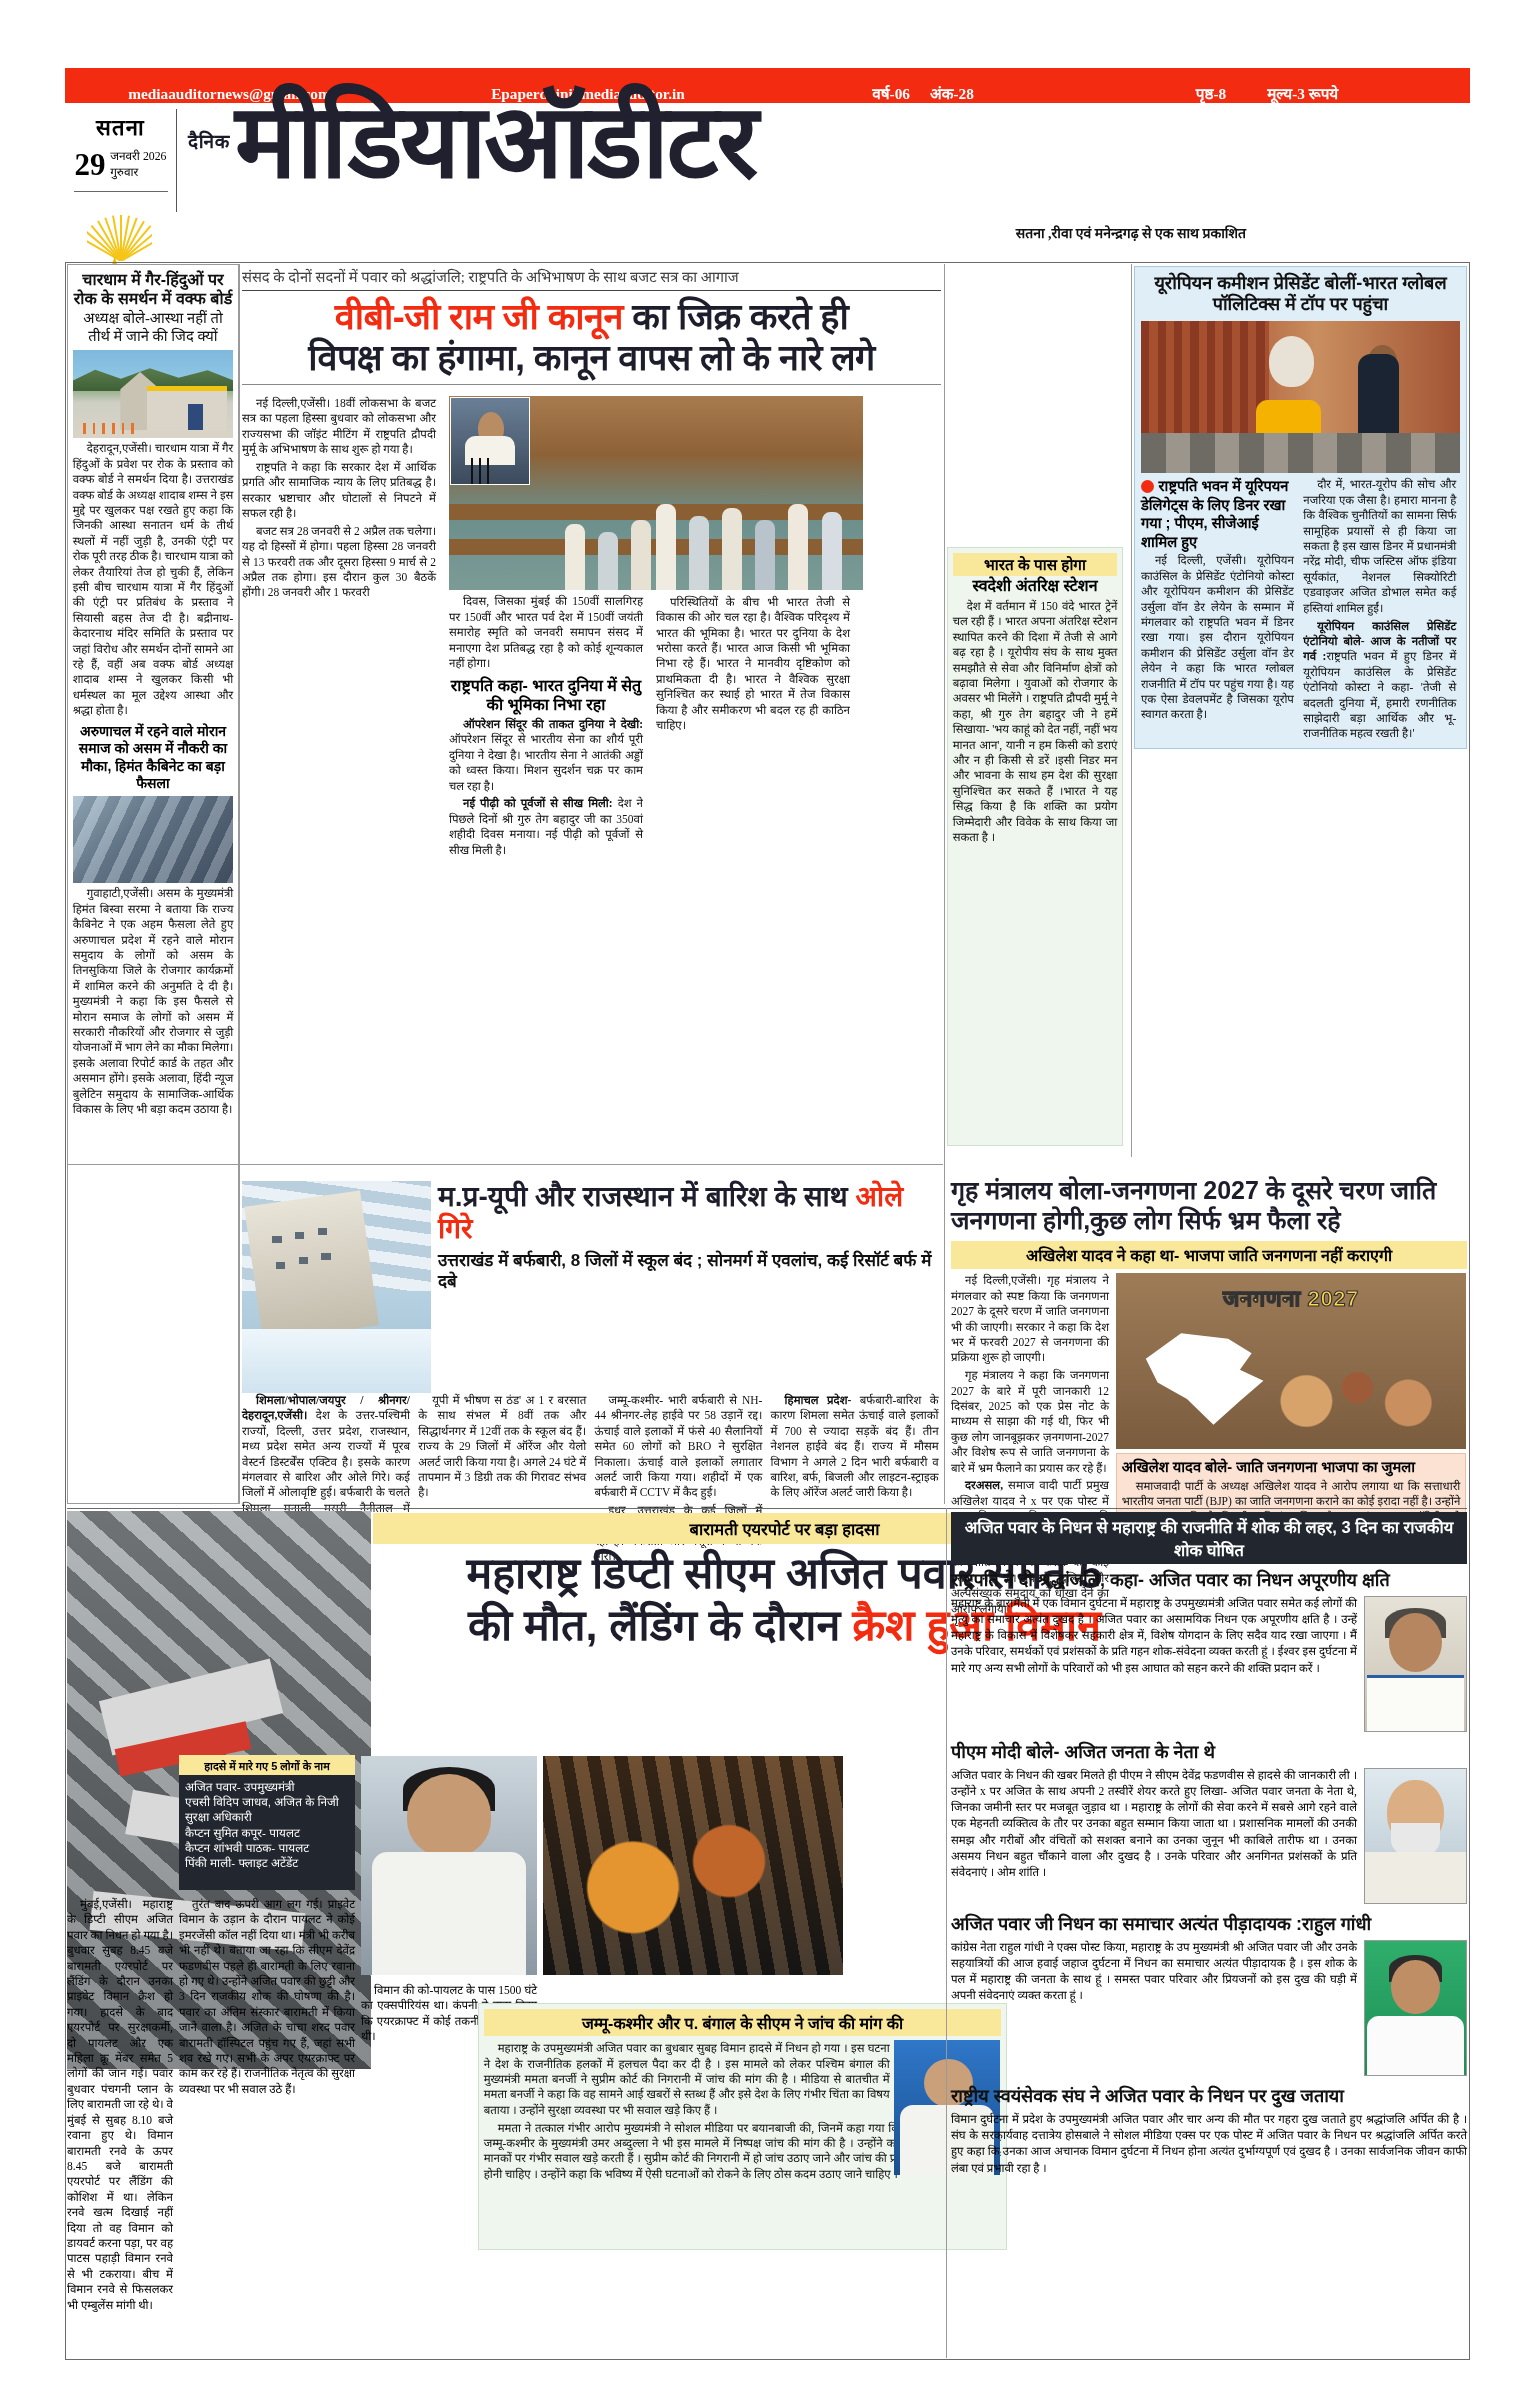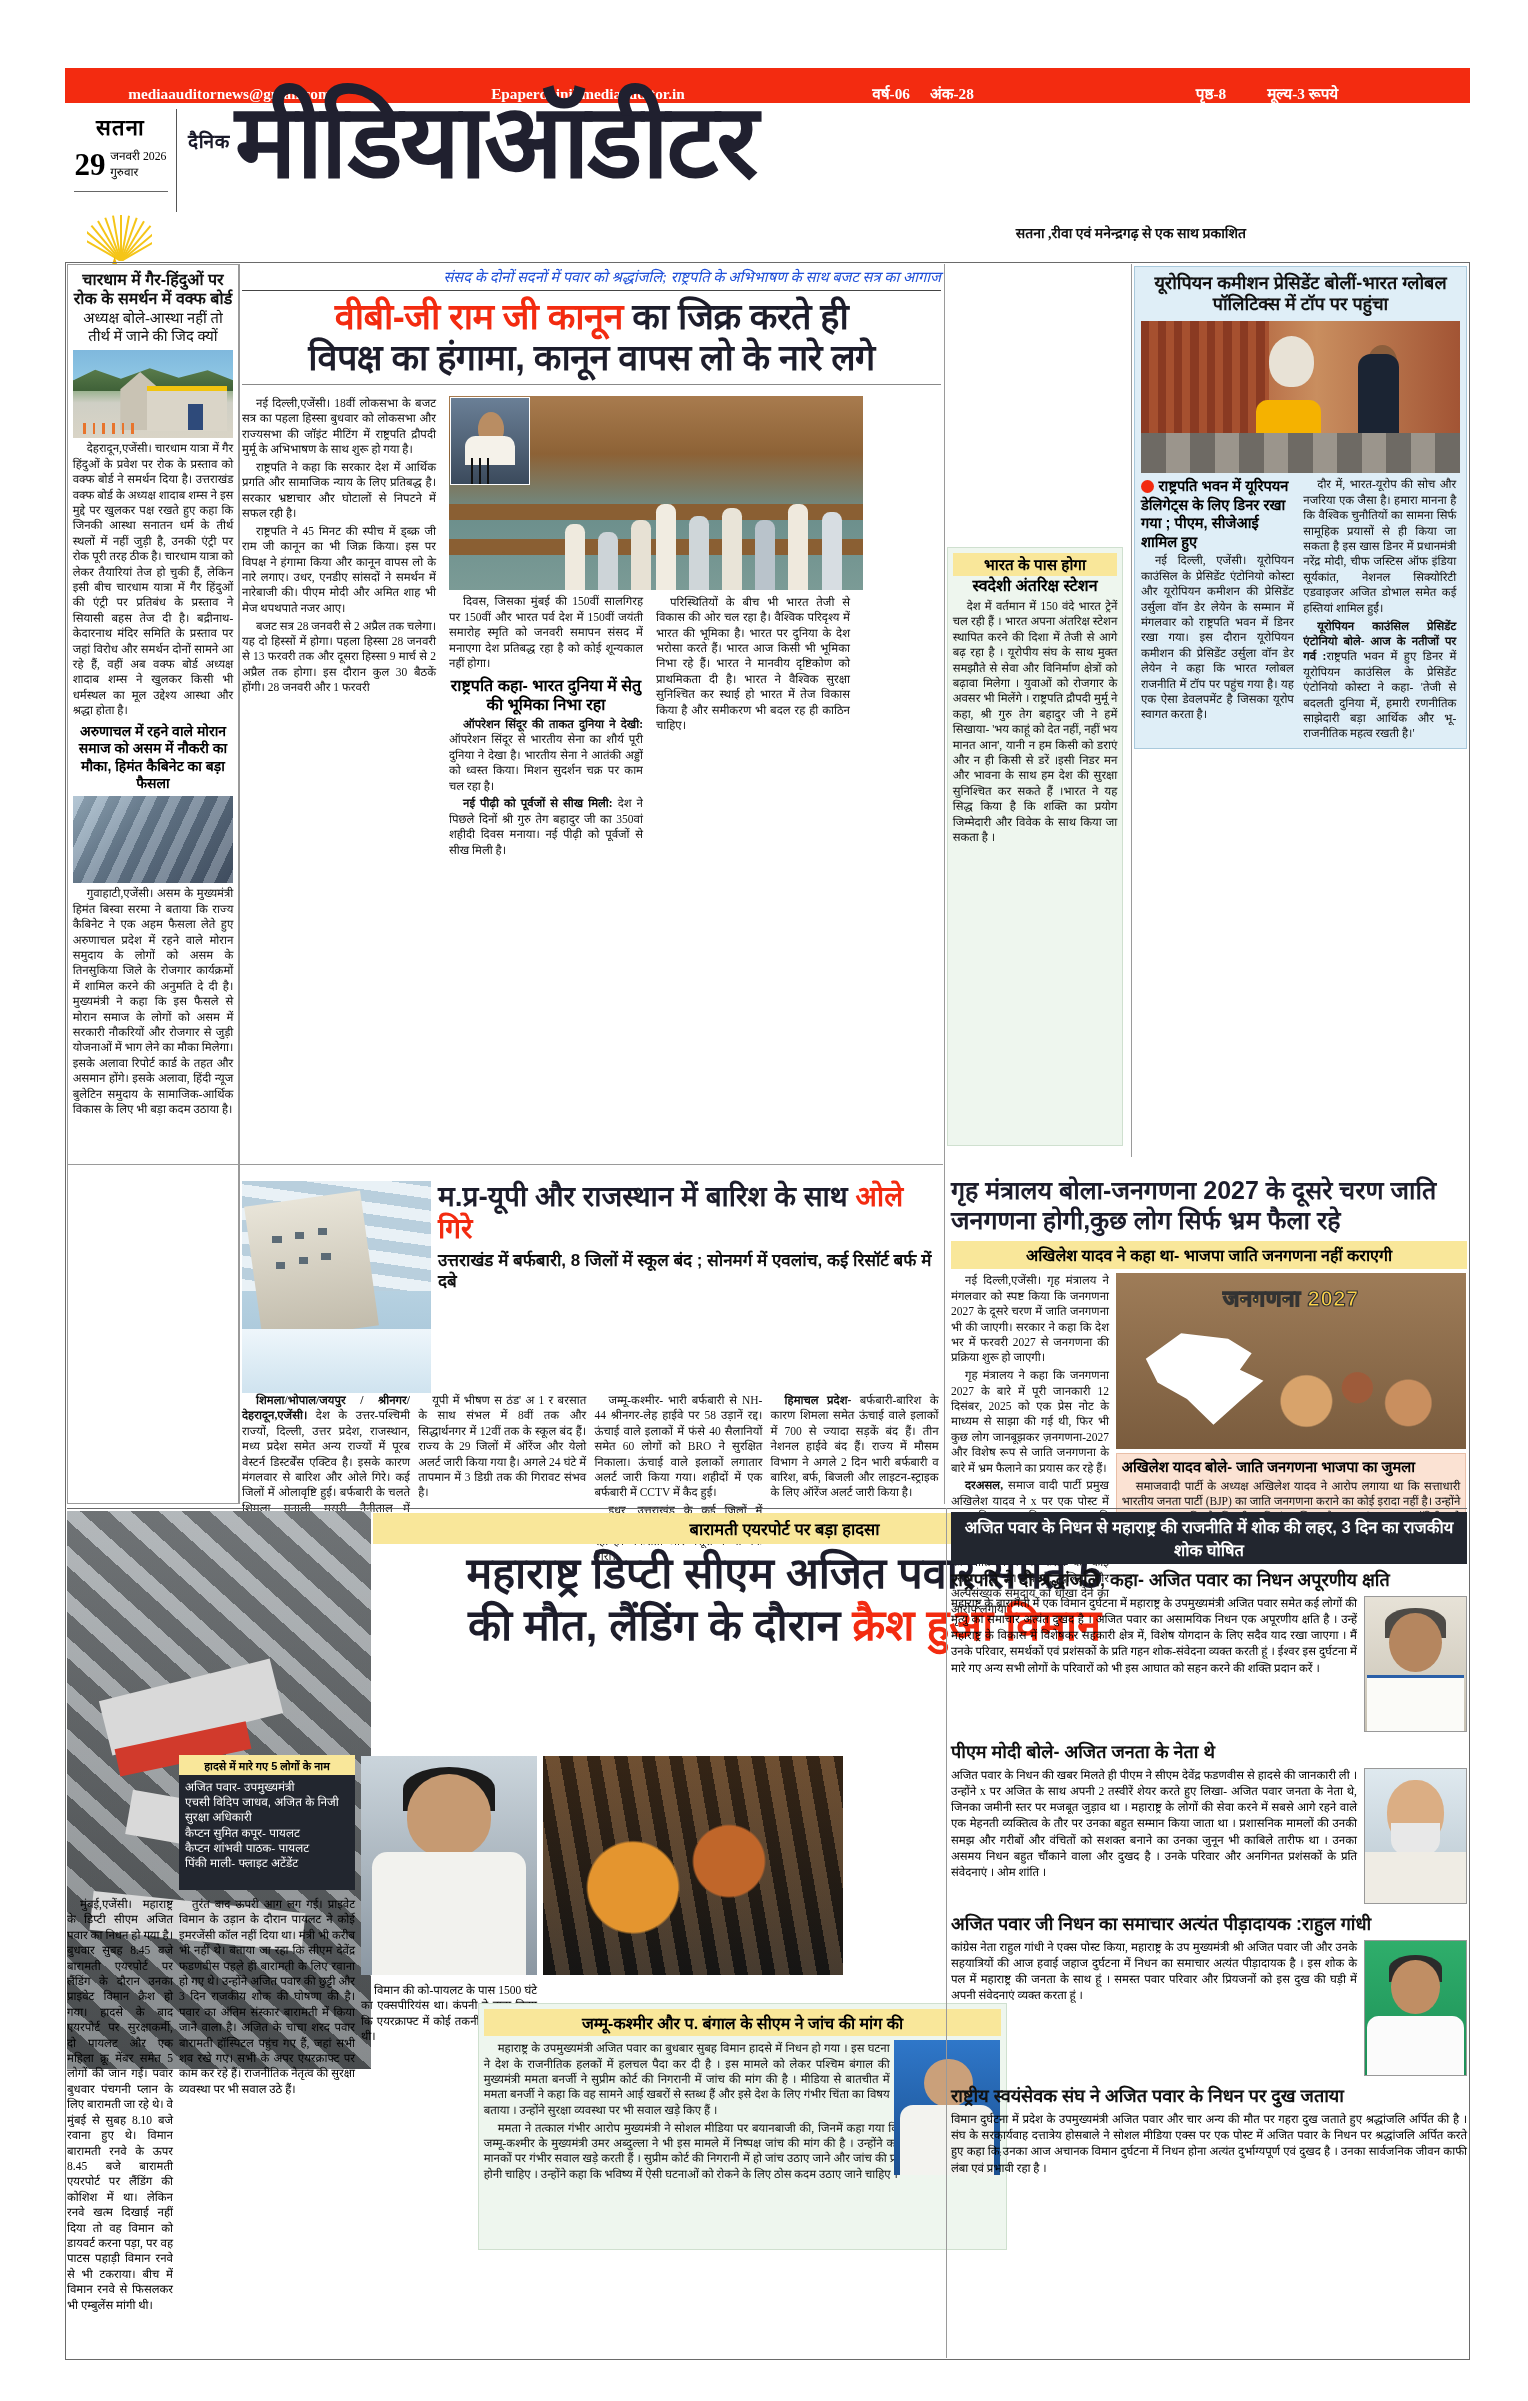--- a/index.html
+++ b/index.html
@@ -114,22 +114,22 @@
   .lc-head2 {
     font-family:"Liberation Sans", sans-serif; font-weight:bold; font-size:14px;
     line-height:1.22; text-align:center; margin-top:4.7px;
   }
 
   
   .center {
     position:absolute; left:242px; top:264px; width:699px;
   }
   .kicker {
-    font-size:14.7px; text-align:right; border-bottom:1.2px solid #444;
-    padding-bottom:3.5px; margin:2.4px 0 4.7px 0; color:#1d4ed8;font-style:italic;
+    font-size:14.7px; text-align:left; border-bottom:1.2px solid #444;
+    padding-bottom:3.5px; margin:2.4px 0 4.7px 0; color:#404040;
   }
   .mainhead {
     font-family:"Liberation Sans", sans-serif; font-weight:bold;
     font-size:36px; line-height:1.16; color:#1d1d2b; text-align:center;
     letter-spacing:-0.6px;
   }
   .mainhead .red { color:#f32b10; }
   .hr-thin { border-top:0.6px solid #888; margin:4.7px 0; }
 
   .c3 { display:flex; gap:13px; margin-top:11px; }
@@ -473,21 +473,20 @@
       <div>विपक्ष का हंगामा, कानून वापस लो के नारे लगे</div>
     </div>
     <div class="hr-thin"></div>
 
     <div class="c3">
 
       <div class="cc">
         <div class="col-text">
           <p>नई दिल्ली,एजेंसी। 18वीं लोकसभा के बजट सत्र का पहला हिस्सा बुधवार को लोकसभा और राज्यसभा की जॉइंट मीटिंग में राष्ट्रपति द्रौपदी मुर्मू के अभिभाषण के साथ शुरू हो गया है।</p>
           <p>राष्ट्रपति ने कहा कि सरकार देश में आर्थिक प्रगति और सामाजिक न्याय के लिए प्रतिबद्ध है। सरकार भ्रष्टाचार और घोटालों से निपटने में सफल रही है।</p>
-          <p>राष्ट्रपति ने 45 मिनट की स्पीच में ड्ब्क्र जी राम जी कानून का भी जिक्र किया। इस पर विपक्ष ने हंगामा किया और कानून वापस लो के नारे लगाए। उधर, एनडीए सांसदों ने समर्थन में नारेबाजी की। पीएम मोदी और अमित शाह भी मेज थपथपाते नजर आए।</p>
           <p>बजट सत्र 28 जनवरी से 2 अप्रैल तक चलेगा। यह दो हिस्सों में होगा। पहला हिस्सा 28 जनवरी से 13 फरवरी तक और दूसरा हिस्सा 9 मार्च से 2 अप्रैल तक होगा। इस दौरान कुल 30 बैठकें होंगी। 28 जनवरी और 1 फरवरी</p>
         </div>
       </div>
 
       <div class="cc">
         <div class="parl-photo" style="width:414px; margin-bottom:4.7px;">
           <div class="parl-inset">
             <div class="face"></div>
               <div class="sari"></div>
             <div class="mic" style="left:26%"></div>

